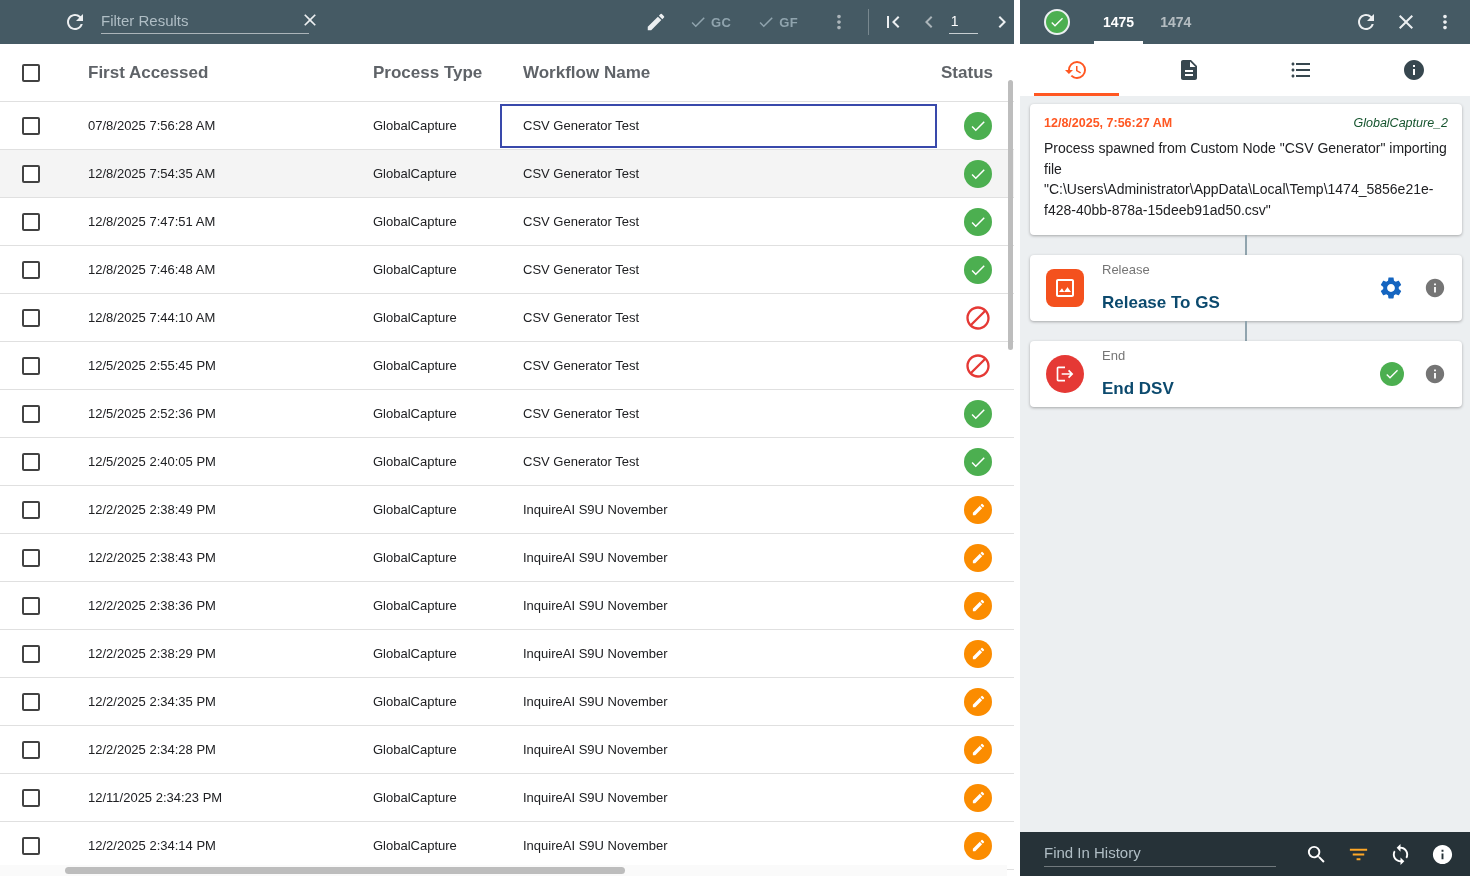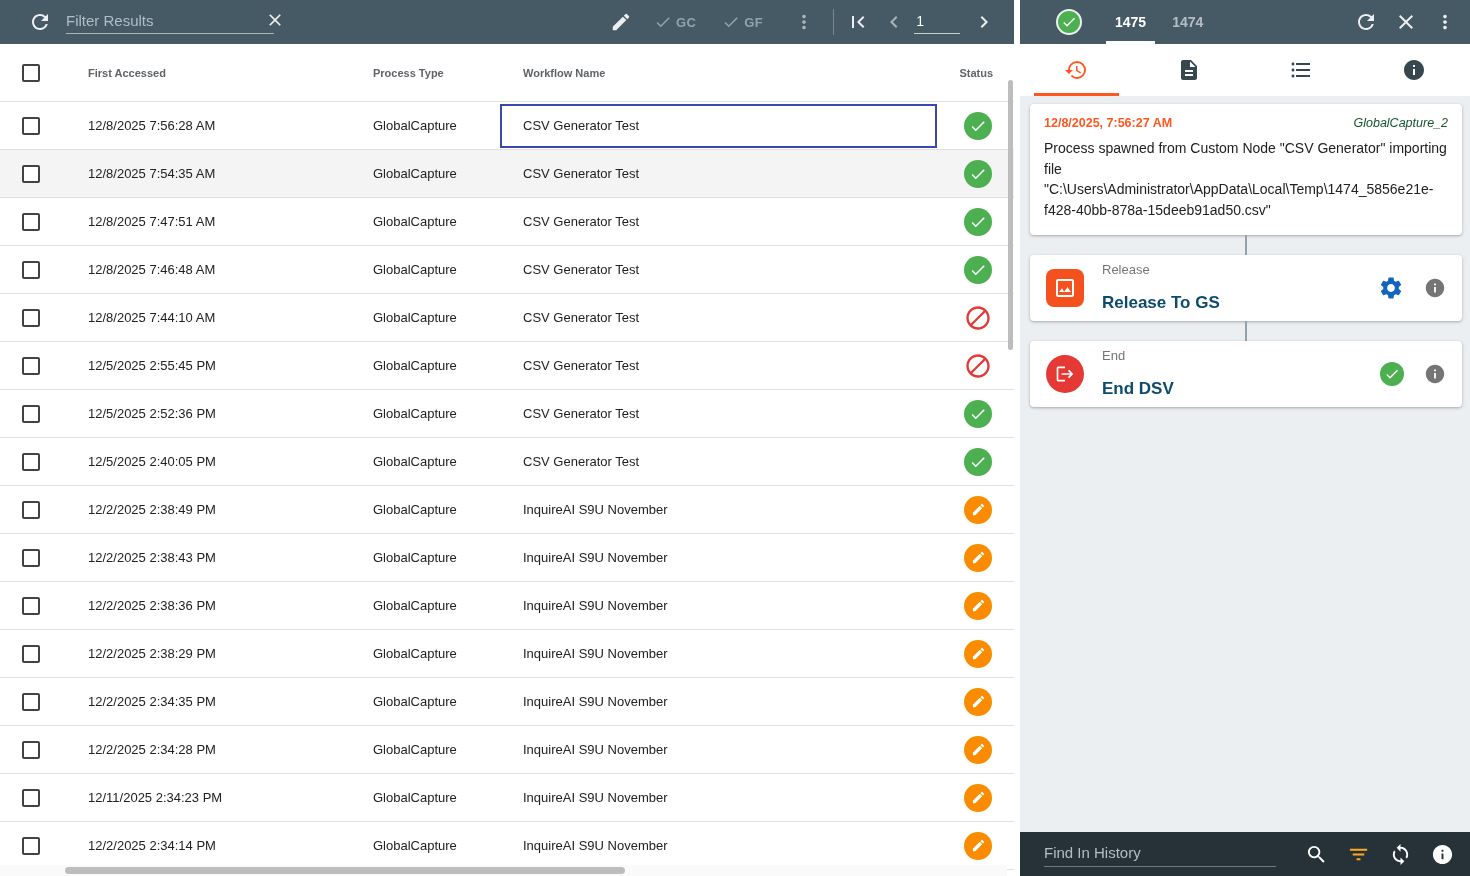--- a/index.html
+++ b/index.html
@@ -10,33 +10,33 @@
   }
   *{margin:0;padding:0;box-sizing:border-box;}
   html,body{width:1470px;height:876px;overflow:hidden;background:#fff;
     font-family:"Liberation Sans",sans-serif;}
   .app{display:flex;width:1470px;height:876px;}
   .left{width:1014px;height:876px;position:relative;display:flex;flex-direction:column;background:#fff;}
   .panel-gap{width:6px;background:#fff;}
   .right{width:450px;height:876px;display:flex;flex-direction:column;background:var(--panel-bg);}
 
   
-  .toolbar{height:44px;background:var(--toolbar-bg);display:flex;align-items:center;color:#fff;flex-shrink:0;}
+  .toolbar{height:44px;background:var(--toolbar-bg);display:flex;align-items:center;color:#fff;flex-shrink:0;padding-left:35px;}
   .tb-btn{display:flex;align-items:center;justify-content:center;color:#ECEFF1;cursor:pointer;}
   .filter-field{margin-left:14px;width:208px;display:flex;align-items:center;border-bottom:1px solid rgba(255,255,255,.55);padding-bottom:3px;}
   .filter-field input{flex:1;background:transparent;border:none;outline:none;color:#fff;font-size:15px;font-family:inherit;}
   .filter-field input::placeholder{color:#B0BEC5;}
   .muted-toggle{display:flex;align-items:center;gap:4px;color:#90A4AE;font-size:13px;font-weight:bold;letter-spacing:.4px;cursor:pointer;}
   .v-divider{width:1px;height:26px;background:rgba(255,255,255,.28);margin-left:18px;}
   .page-input{margin-left:8px;width:46px;border-bottom:1px solid rgba(255,255,255,.7);}
   .page-input input{width:100%;background:transparent;border:none;outline:none;color:#fff;font-size:14px;padding:2px 2px 4px 2px;font-family:inherit;}
   .dim{color:rgba(255,255,255,.55);}
 
   
-  .thead{height:58px;display:flex;align-items:center;border-bottom:1px solid #E0E0E0;color:#5F6368;font-size:11px;font-weight:bold;flex-shrink:0;}
+  .thead{height:58px;display:flex;align-items:center;border-bottom:1px solid #E0E0E0;color:#5F6368;font-size:17px;font-weight:bold;flex-shrink:0;}
   .tbody{flex:1;overflow:hidden;}
   .trow{height:48px;display:flex;align-items:center;border-bottom:1px solid #E0E0E0;font-size:13px;color:#202124;background:#fff;}
   .trow.highlighted{background:#F4F4F4;}
   .cell-check{width:62px;display:flex;justify-content:center;flex-shrink:0;}
   .checkbox{width:18px;height:18px;border:2px solid #424242;border-radius:2px;background:#fff;cursor:pointer;}
   .cell-date{width:295px;padding-left:26px;flex-shrink:0;}
   .cell-type{width:143px;padding-left:16px;flex-shrink:0;}
   .cell-wf{width:437px;padding-left:23px;flex-shrink:0;height:44px;display:flex;align-items:center;text-align:center;}
   .cell-wf.selected-cell{border:2px solid var(--selected-cell-border);padding-left:21px;}
   .cell-status{width:70px;display:flex;justify-content:center;padding-left:12px;flex-shrink:0;}
@@ -46,21 +46,21 @@
   .st-blocked{color:var(--error-red);background:transparent;}
   .trow[data-status="completed"] .st-completed{display:flex;}
   .trow[data-status="blocked"] .st-blocked{display:flex;}
   .trow[data-status="editing"] .st-editing{display:flex;}
 
   .vscroll{position:absolute;right:1px;top:80px;width:5px;height:270px;background:#BDBDBD;border-radius:3px;cursor:pointer;}
   .hscroll-track{position:absolute;left:0;bottom:0;width:1007px;height:11px;background:#FAFAFA;}
   .hscroll-thumb{position:absolute;left:65px;bottom:2px;width:560px;height:7px;background:#BDBDBD;border-radius:3.5px;cursor:pointer;}
 
   
-  .p-toolbar{height:44px;background:var(--toolbar-bg);display:flex;align-items:center;color:#fff;flex-shrink:0;padding-left:12px;}
+  .p-toolbar{height:44px;background:var(--toolbar-bg);display:flex;align-items:center;color:#fff;flex-shrink:0;}
   .p-status-badge{margin-left:24px;width:26px;height:26px;border-radius:50%;background:var(--success-green);border:2px solid #ECEFF1;display:flex;align-items:center;justify-content:center;color:#fff;}
   .ptab{height:44px;display:flex;align-items:center;padding:0 13px;font-size:14px;font-weight:bold;color:rgba(255,255,255,.6);position:relative;cursor:pointer;}
   .ptab.active{color:#fff;}
   .ptab.active::after{content:"";position:absolute;left:4px;right:4px;bottom:0;height:3px;background:#fff;}
   .p-tabstrip{height:52px;background:#fff;display:flex;flex-shrink:0;}
   .icon-tab{flex:1;display:flex;align-items:center;justify-content:center;color:#37474F;position:relative;cursor:pointer;}
   .icon-tab.active{color:var(--accent-orange);}
   .icon-tab.active::after{content:"";position:absolute;left:14px;right:14px;bottom:0;height:3px;background:var(--accent-orange);}
   .p-content{flex:1;background:var(--panel-bg);padding:8px 8px 8px 10px;overflow:hidden;}
   .hist-card{background:#fff;border-radius:4px;box-shadow:0 1px 3px rgba(0,0,0,.3);padding:12px 14px 14px 14px;}
@@ -165,21 +165,21 @@
       <div class="cell-type">Process Type</div>
       <div class="cell-wf">Workflow Name</div>
       <div class="cell-status" style="justify-content:flex-end;padding-right:14px;padding-left:0">Status</div>
     </div>
 
     <div class="tbody">
   <div class="trow" data-status="completed">
     <div class="cell-check">
       <span class="checkbox"></span>
     </div>
-    <div class="cell-date">12/8/2025 7:56:28 AM</div>
+    <div class="cell-date">07/8/2025 7:56:28 AM</div>
     <div class="cell-type">GlobalCapture</div>
     <div class="cell-wf selected-cell">CSV Generator Test</div>
     <div class="cell-status">
       <span class="status-badge st-completed">
         <svg viewBox="0 0 24 24" width="18" height="18" fill="currentColor">
                 <path d="M9 16.17 4.83 12l-1.42 1.41L9 19 21 7l-1.41-1.41z"></path>
               </svg>
       </span>
 
     </div>

